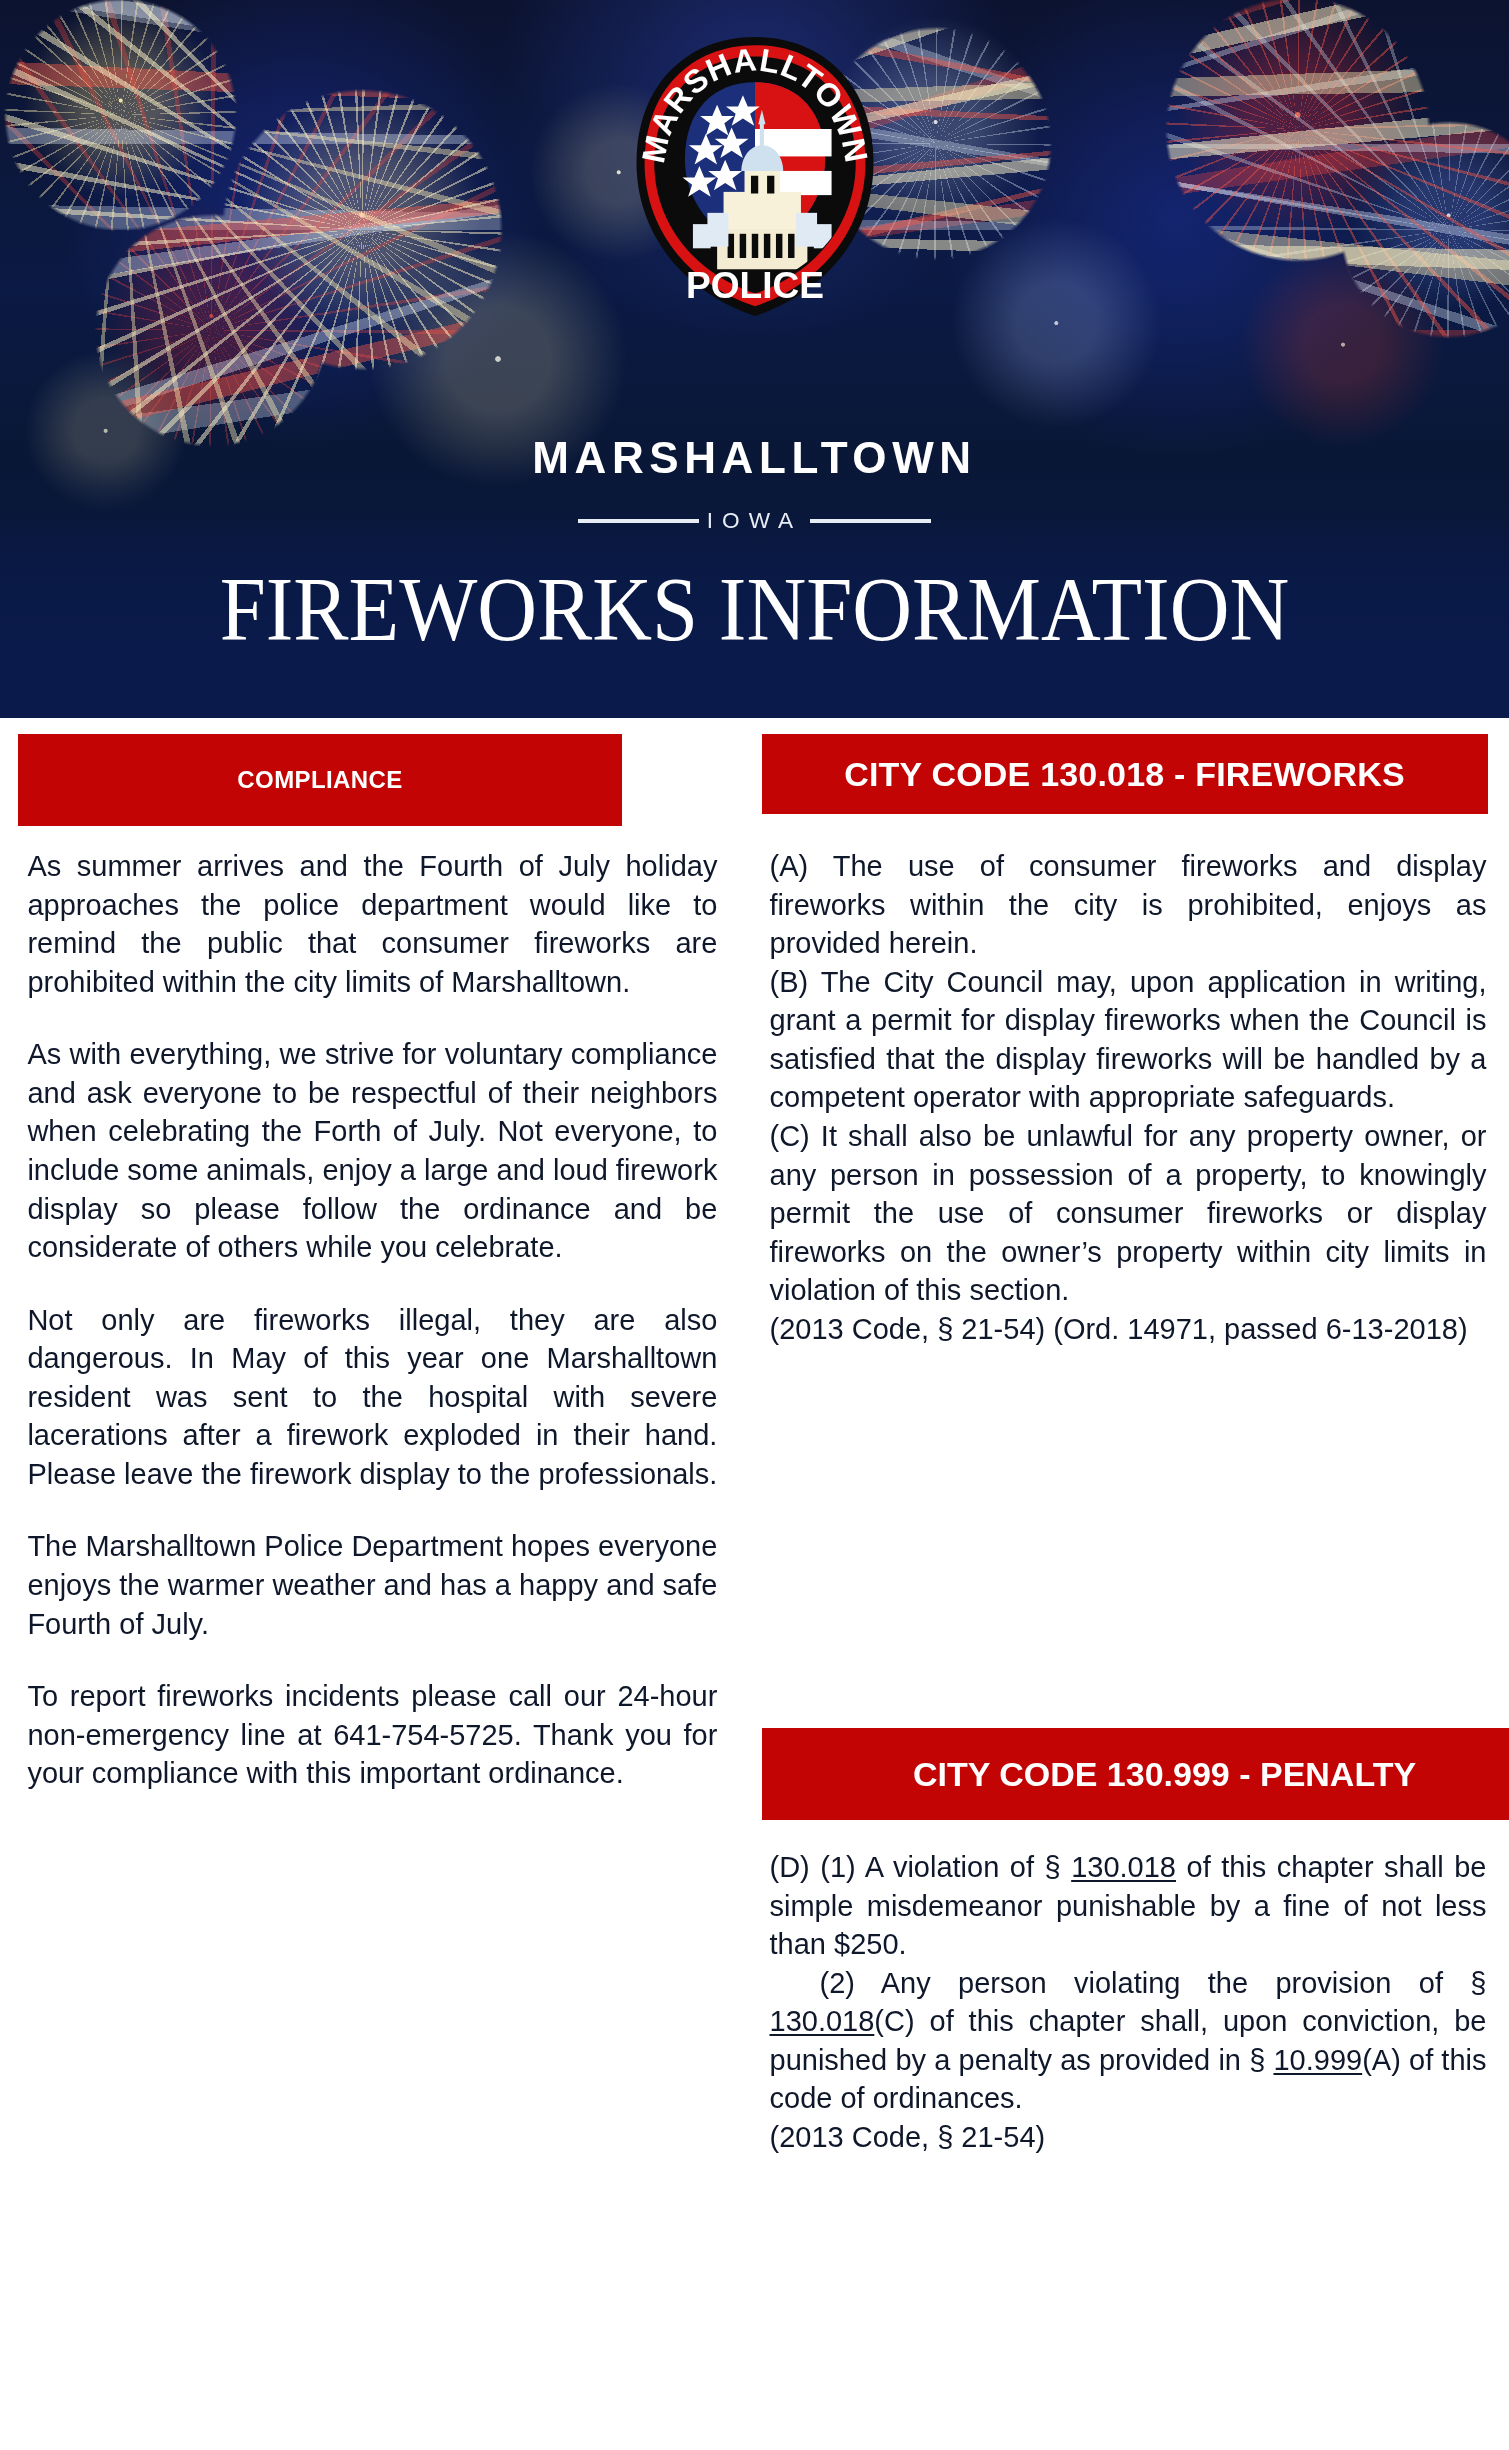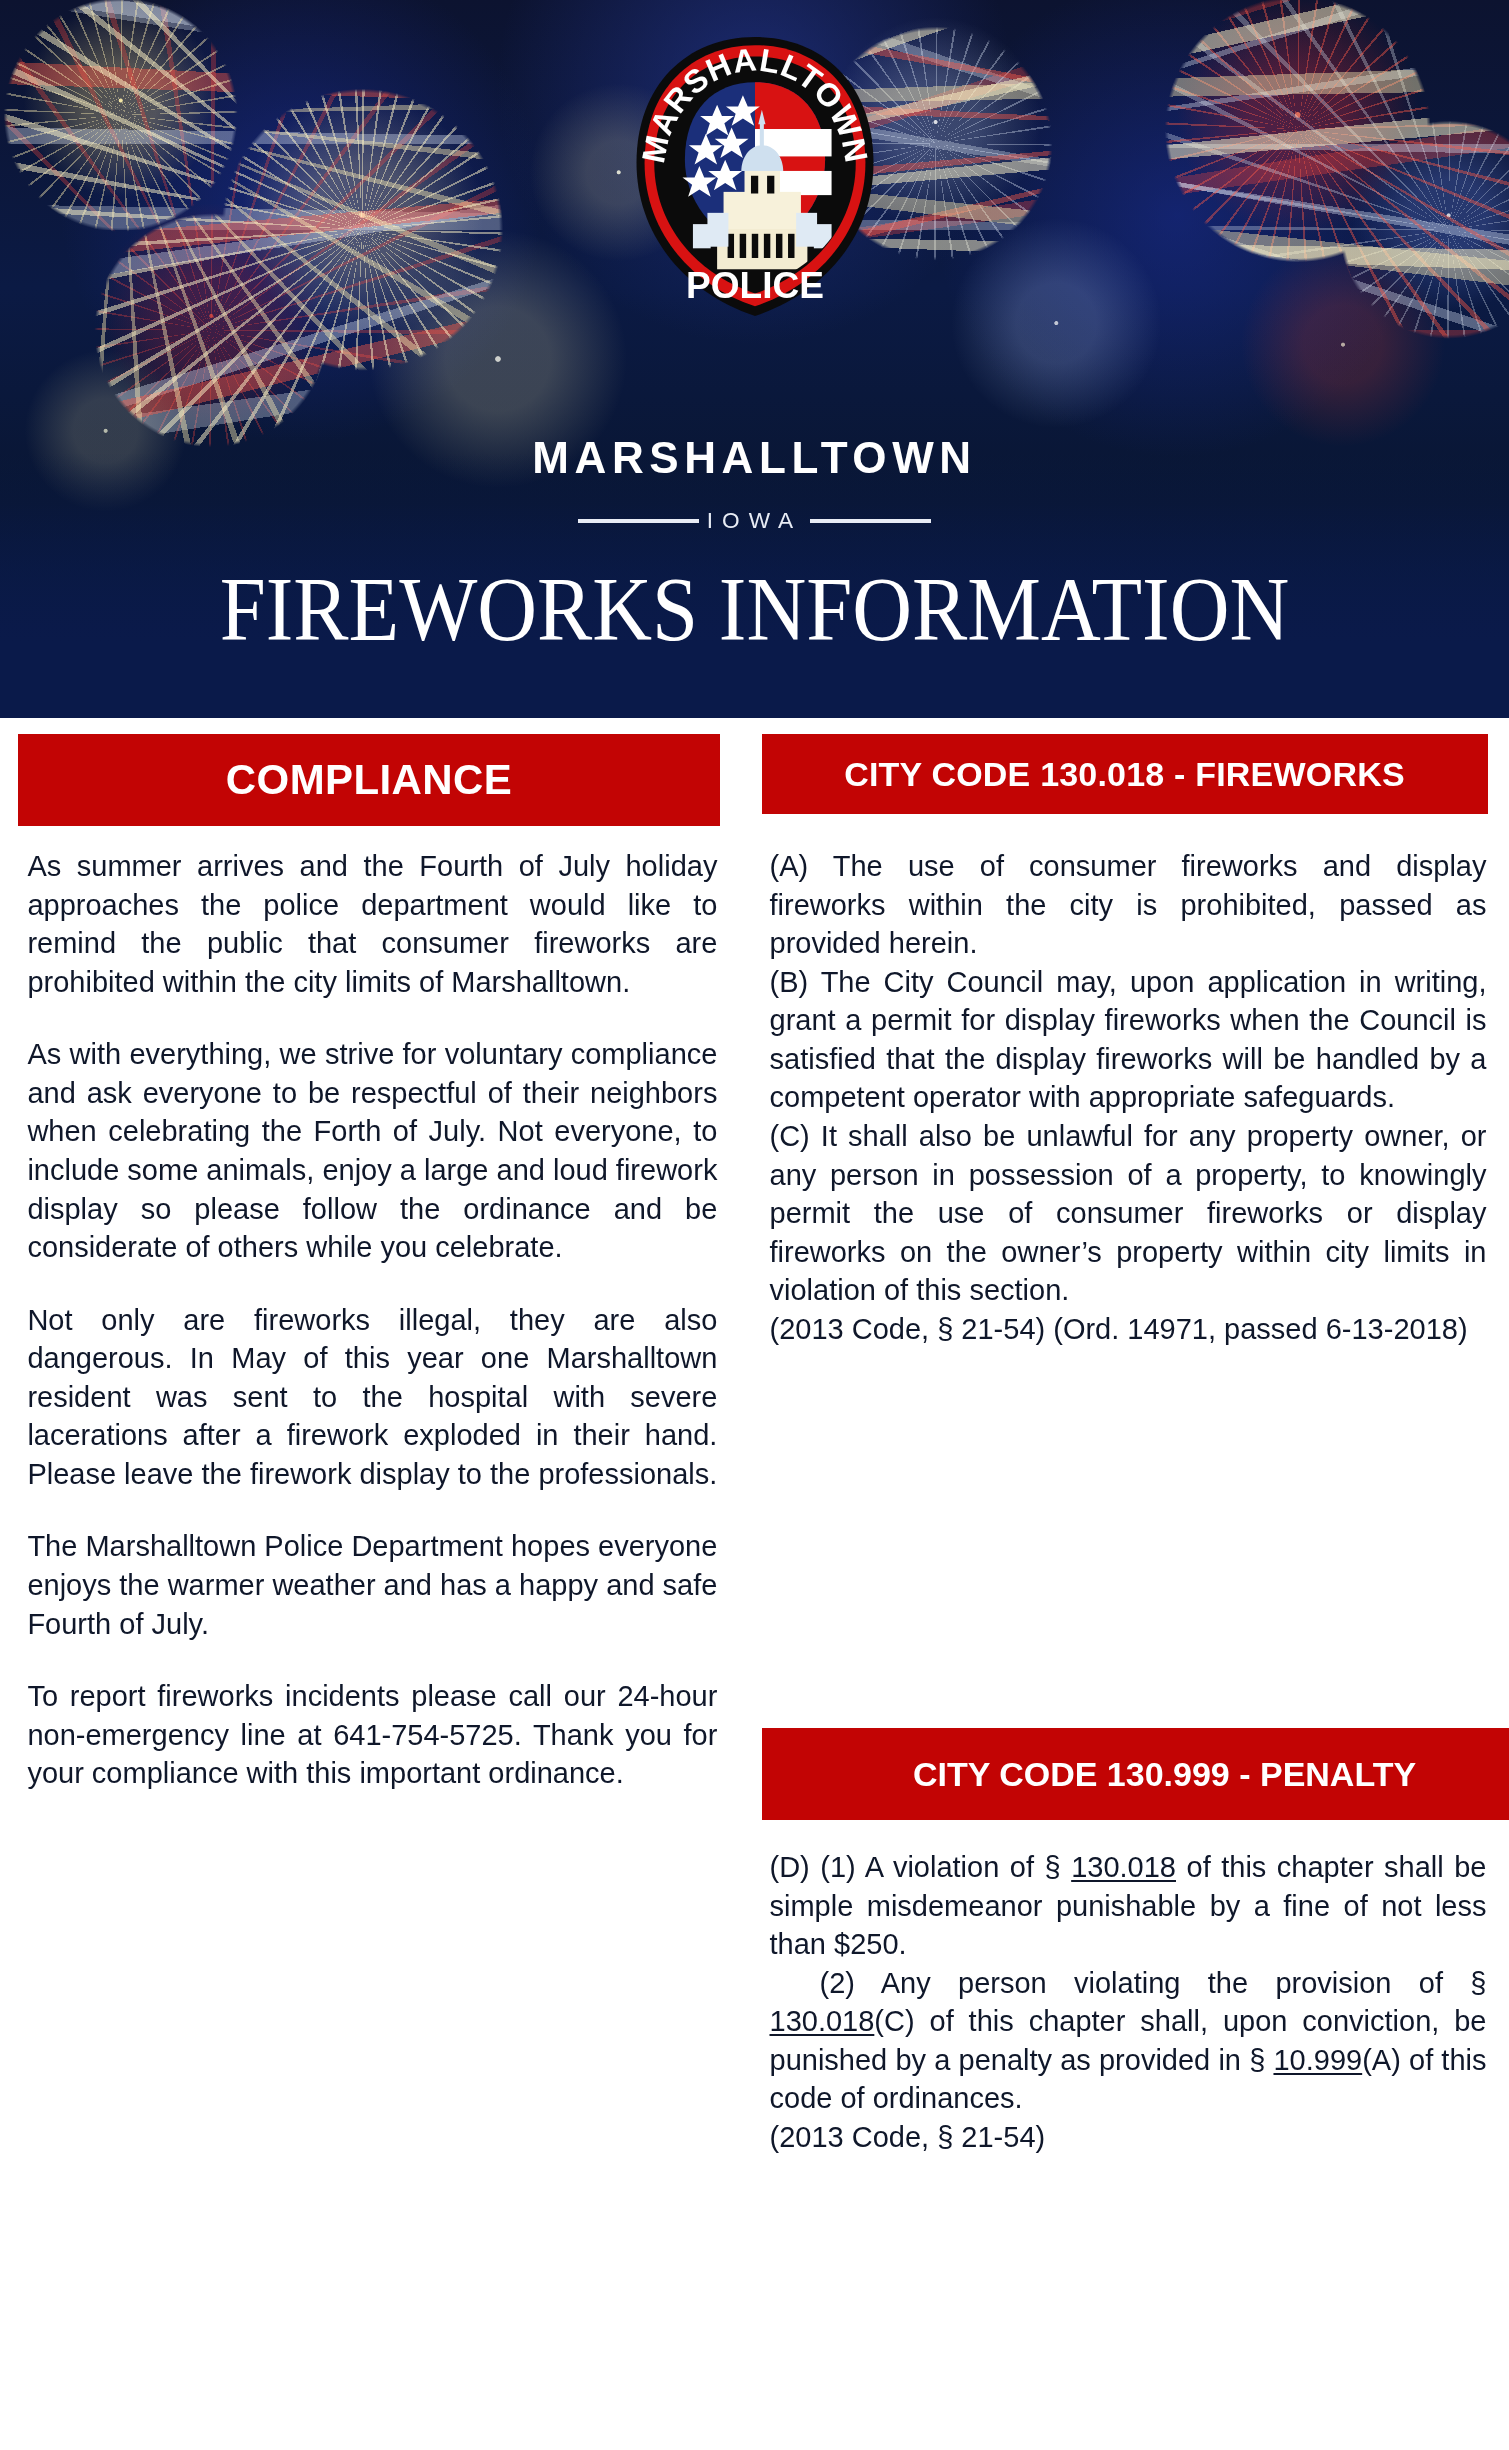--- a/index.html
+++ b/index.html
@@ -63,21 +63,21 @@
               font-weight:normal;transform:scaleX(.92);transform-origin:center;}
 
   
   .content{position:relative;width:1509px;height:1732px;background:#fff;}
   .col{position:absolute;top:0;}
   .col-left{left:0;width:755px;}
   .col-right{left:755px;width:755px;}
 
   .section-bar{background:#c20404;color:#fff;text-align:center;
                font-weight:bold;display:flex;align-items:center;justify-content:center;}
-  .bar-left{position:absolute;left:18px;top:16px;width:702px;height:92px;font-size:42px;letter-spacing:0.4px;}
+  .bar-left{position:absolute;left:18px;top:16px;width:604px;height:92px;font-size:24px;letter-spacing:0.4px;}
   .bar-right{position:absolute;left:6.5px;top:16px;width:726px;height:80px;font-size:34px;letter-spacing:0.2px;}
   .bar-penalty{position:absolute;left:6.5px;top:1010px;width:806px;height:92px;font-size:34px;}
 
   .body-text{font-size:29px;line-height:1.33;color:#0f172a;text-align:justify;
              text-justify:inter-word;-webkit-hyphens:none;hyphens:none;}
   .tb-left{position:absolute;left:27.4px;top:129px;width:690px;}
   .tb-right{position:absolute;left:14.5px;top:129px;width:717px;}
   .tb-penalty{position:absolute;left:14.5px;top:1130px;width:717px;}
   .body-text p{margin:0 0 34px 0;}
   .body-text p.tight{margin:0 0 0 0;}
@@ -173,21 +173,21 @@
       <p>Not only are fireworks illegal, they are also dangerous.   In May of this year one Marshalltown resident was sent to the hospital with severe lacerations after a firework exploded in their hand. Please leave the firework display to the professionals.</p>
       <p>The Marshalltown Police Department hopes everyone enjoys the warmer weather and has a happy and safe Fourth of July.</p>
       <p>To report fireworks incidents please call our 24-hour non-emergency line at 641-754-5725. Thank you for your compliance with this important ordinance.</p>
     </div>
   </div>
 
   <div class="col col-right">
     <div class="section-bar bar-right">CITY CODE 130.018 - FIREWORKS</div>
 
     <div class="body-text tb-right">
-      <p class="tight">(A)   The use of consumer fireworks and display fireworks within the city is prohibited, passed as provided herein.</p>
+      <p class="tight">(A)   The use of consumer fireworks and display fireworks within the city is prohibited, enjoys as provided herein.</p>
       <p class="tight">(B)   The City Council may, upon application in writing, grant a permit for display fireworks when the Council is satisfied that the display fireworks will be handled by a competent operator with appropriate safeguards.</p>
       <p class="tight">(C)   It shall also be unlawful for any property owner, or any person in possession of a property, to knowingly permit the use of consumer fireworks or display fireworks on the owner’s property within city limits in violation of this section.</p>
       <p class="tight">(2013 Code, § 21-54)  (Ord. 14971, passed 6-13-2018)</p>
     </div>
 
     <div class="section-bar bar-penalty">CITY CODE 130.999 - PENALTY</div>
 
     <div class="body-text tb-penalty">
       <p class="tight"><span>(D)  (1)   A violation of § </span><u>130.018</u><span> of this chapter shall be simple misdemeanor punishable by a fine of not less than $250.</span></p>
       <p class="tight"><span class="indent"></span><span>(2)   Any person violating the provision of § </span><u>130.018</u><span>(C) of this chapter shall, upon conviction, be punished by a penalty as provided in § </span><u>10.999</u><span>(A) of this code of ordinances.</span></p>

